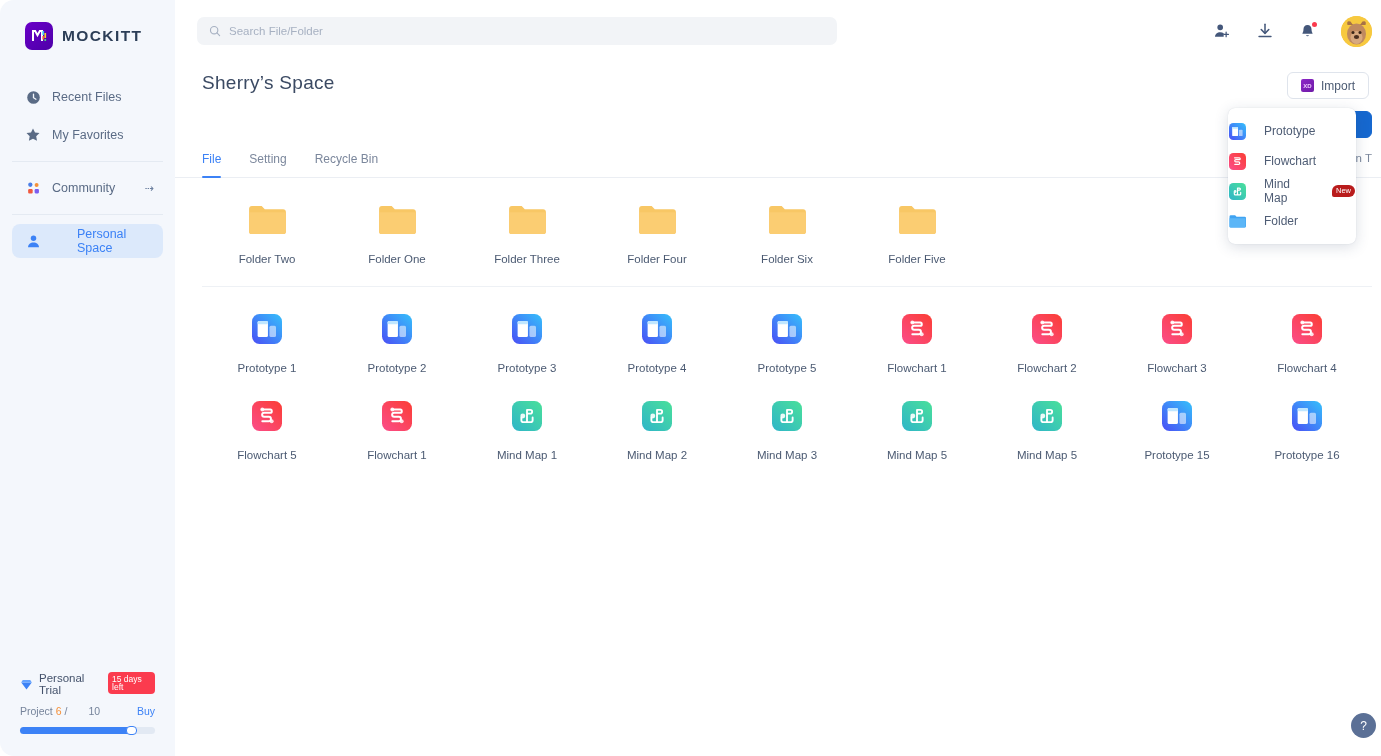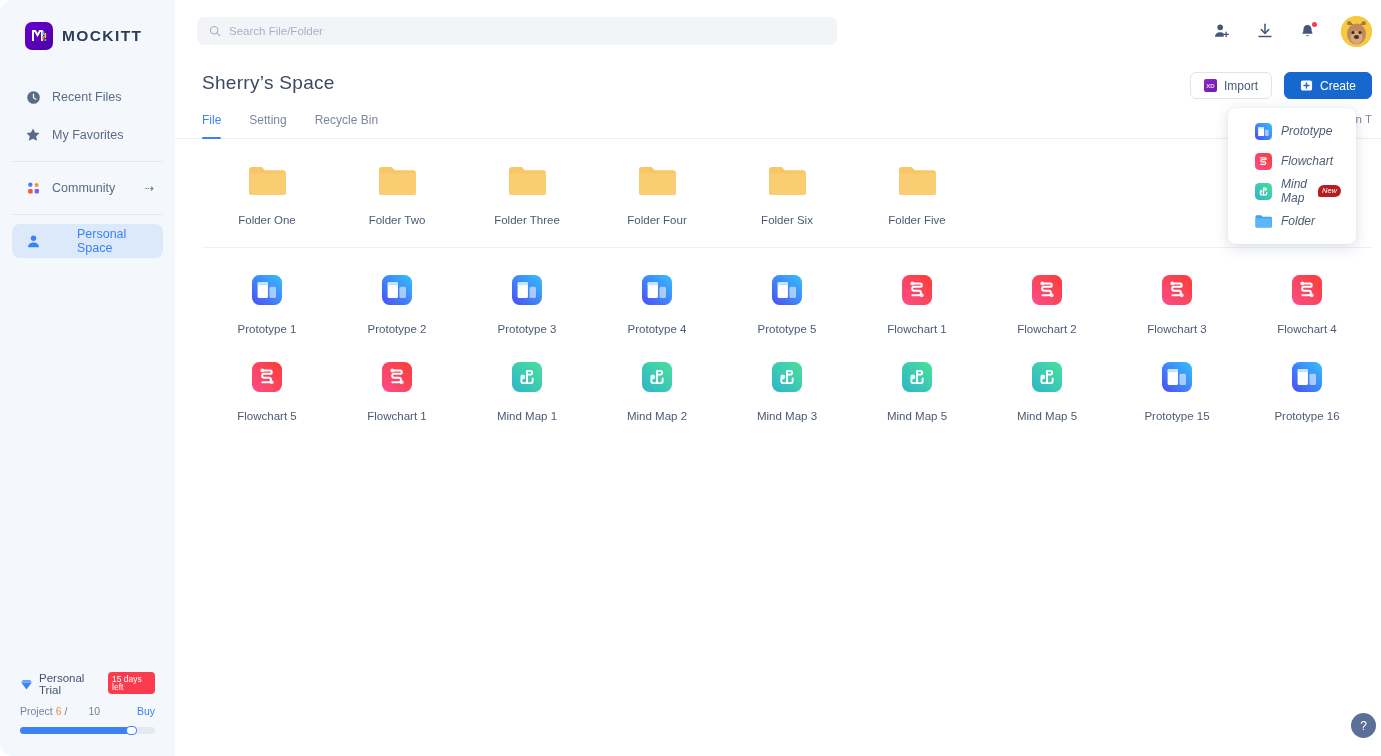--- a/index.html
+++ b/index.html
@@ -108,21 +108,21 @@
     background: radial-gradient(circle at 50% 55%, #c98c63 0%, #b87a50 38%, #f5c33c 62%, #f7c93f 100%);
     overflow:hidden; cursor:pointer; position:relative;
   }
   .avatar svg{ position:absolute; inset:0; }
 
   
   .page-head {
     padding: 10px 28px 0 27px; display:flex; align-items:flex-start;
   }
   .page-title { font-size:19px; color:#3b4a63; font-weight:400; letter-spacing:.3px;}
-  .head-actions { margin-left:auto; display:flex; gap:12px; align-items:center; }
+  .head-actions { margin-left:auto; display:flex; gap:12px; align-items:center;flex-direction:column; }
   .btn {
     height:27px; border-radius:6px; display:flex; align-items:center; gap:7px;
     padding:0 13px; font-size:12px; cursor:pointer;
   }
   .btn-import { background:#fff; border:1px solid #dfe4ec; color:#4b5a72; }
   .btn-create { background:#1668cf; border:1px solid #1668cf; color:#fff; padding:0 15px;}
   .xd-ico {
     width:13px; height:13px; border-radius:2px;
     background: linear-gradient(135deg,#8d27c8 0%, #6e1ba6 100%);
     display:flex; align-items:center; justify-content:center;
@@ -148,22 +148,22 @@
   }
 
   
   .dropdown {
     position:absolute; left:1053px; top:108px; width:128px;
     background:#fff; border-radius:7px;
     box-shadow: 0 3px 14px rgba(40,60,95,.17), 0 0 1px rgba(40,60,95,.2);
     padding: 8px 0; z-index:40;
   }
   .dd-item {
-    height:30px; display:flex; align-items:center; gap:9px;
-    padding: 0 27px; font-size:12px; color:#4e5c74; cursor:pointer;font-style:italic;
+    height:30px; display:flex; align-items:center; gap:18px;
+    padding: 0 1px; font-size:12px; color:#4e5c74; cursor:pointer;
   }
   .dd-badge {
     background:#b91c1c; color:#fff; font-size:7.5px; border-radius:6px 6px 6px 2px;
     padding:2px 4px; line-height:1; margin-left:2px;
   }
 
   
   .content { position:relative; padding: 0 28px 0 27px; }
   .grid-row { display:flex; }
   .cell {
@@ -360,30 +360,30 @@
     <div class="content">
       <div class="row1-wrap">
         <div class="grid-row">
           <div class="cell">
             <span class="icon-wrap">
               <svg width="39" height="32" viewBox="0 0 40 33">
                   <path d="M1 5a3 3 0 0 1 3-3h10l3.2 3.4H36a3 3 0 0 1 3 3V28a3 3 0 0 1-3 3H4a3 3 0 0 1-3-3z" fill="#f8c765"></path>
                   <path d="M1 8.5h38V28a3 3 0 0 1-3 3H4a3 3 0 0 1-3-3z" fill="#fbcd72"></path>
                 </svg>
             </span>
-            <span class="name">Folder One</span>
+            <span class="name">Folder Two</span>
           </div>
           <div class="cell">
             <span class="icon-wrap">
               <svg width="39" height="32" viewBox="0 0 40 33">
                   <path d="M1 5a3 3 0 0 1 3-3h10l3.2 3.4H36a3 3 0 0 1 3 3V28a3 3 0 0 1-3 3H4a3 3 0 0 1-3-3z" fill="#f8c765"></path>
                   <path d="M1 8.5h38V28a3 3 0 0 1-3 3H4a3 3 0 0 1-3-3z" fill="#fbcd72"></path>
                 </svg>
             </span>
-            <span class="name">Folder Two</span>
+            <span class="name">Folder One</span>
           </div>
           <div class="cell">
             <span class="icon-wrap">
               <svg width="39" height="32" viewBox="0 0 40 33">
                   <path d="M1 5a3 3 0 0 1 3-3h10l3.2 3.4H36a3 3 0 0 1 3 3V28a3 3 0 0 1-3 3H4a3 3 0 0 1-3-3z" fill="#f8c765"></path>
                   <path d="M1 8.5h38V28a3 3 0 0 1-3 3H4a3 3 0 0 1-3-3z" fill="#fbcd72"></path>
                 </svg>
             </span>
             <span class="name">Folder Three</span>
           </div>

